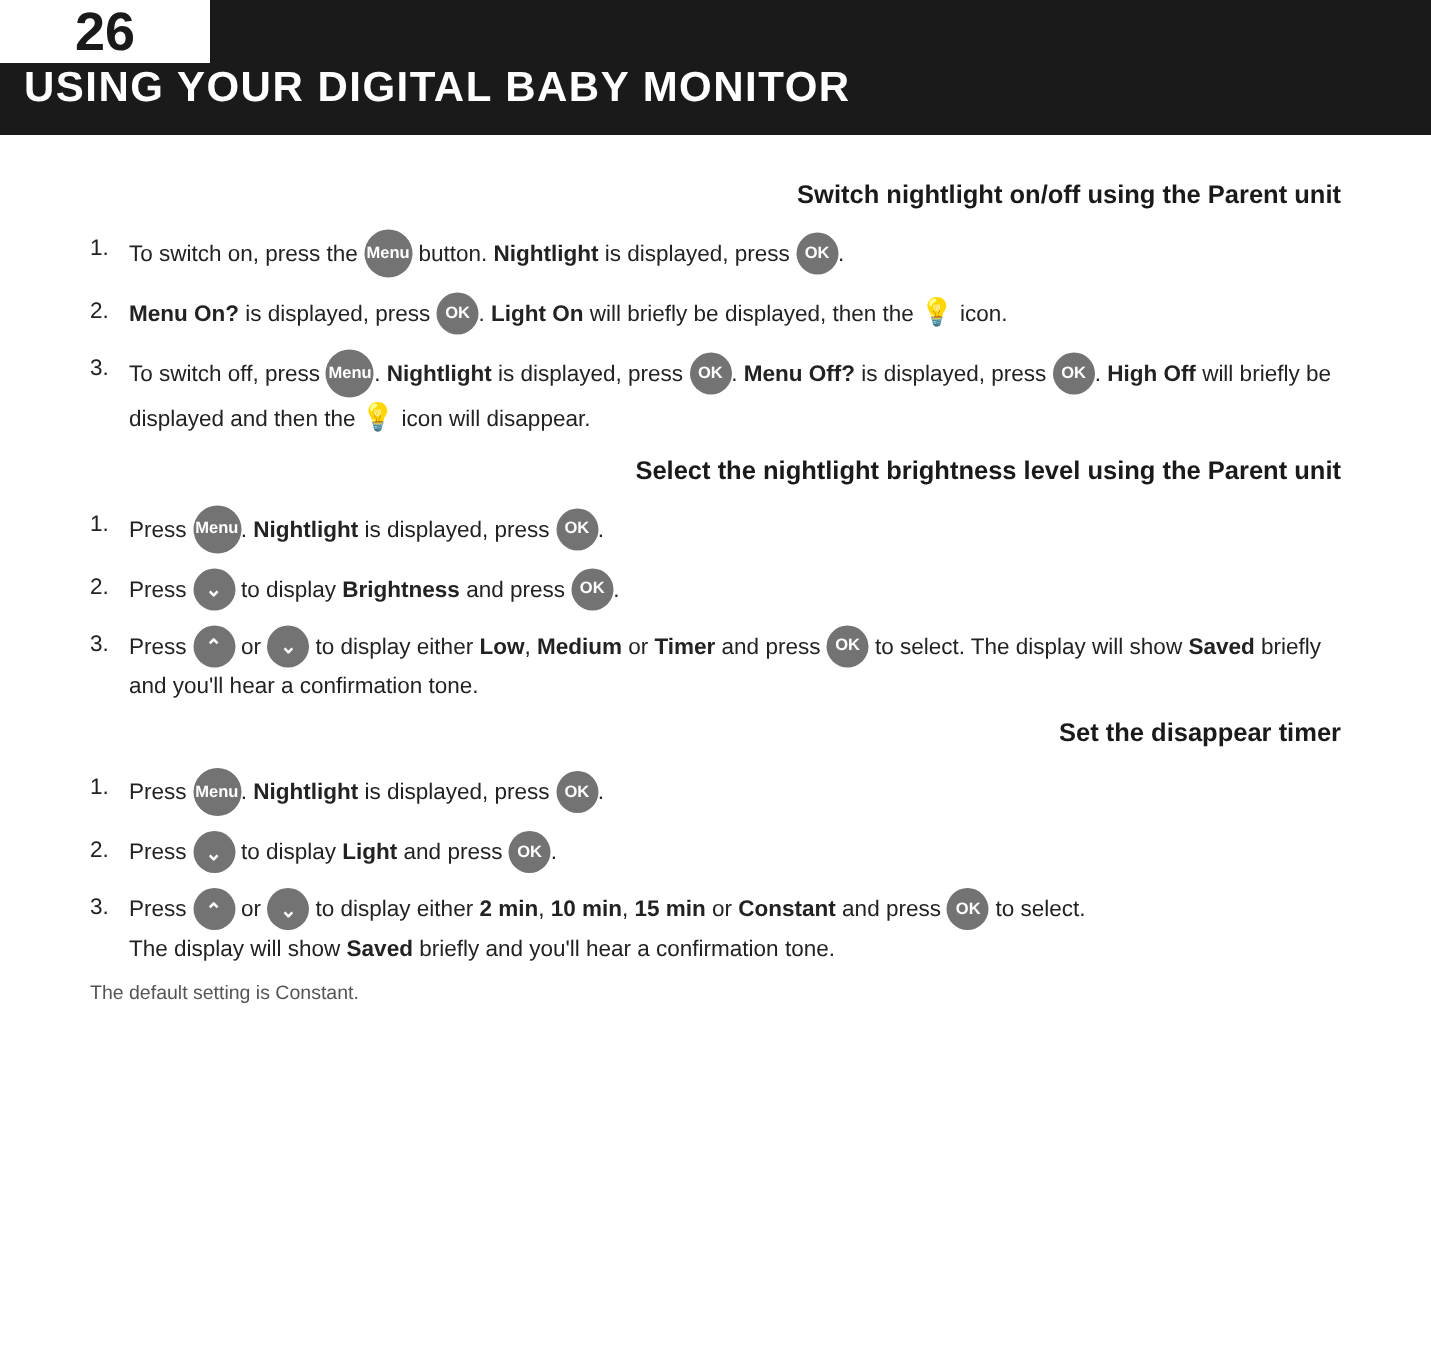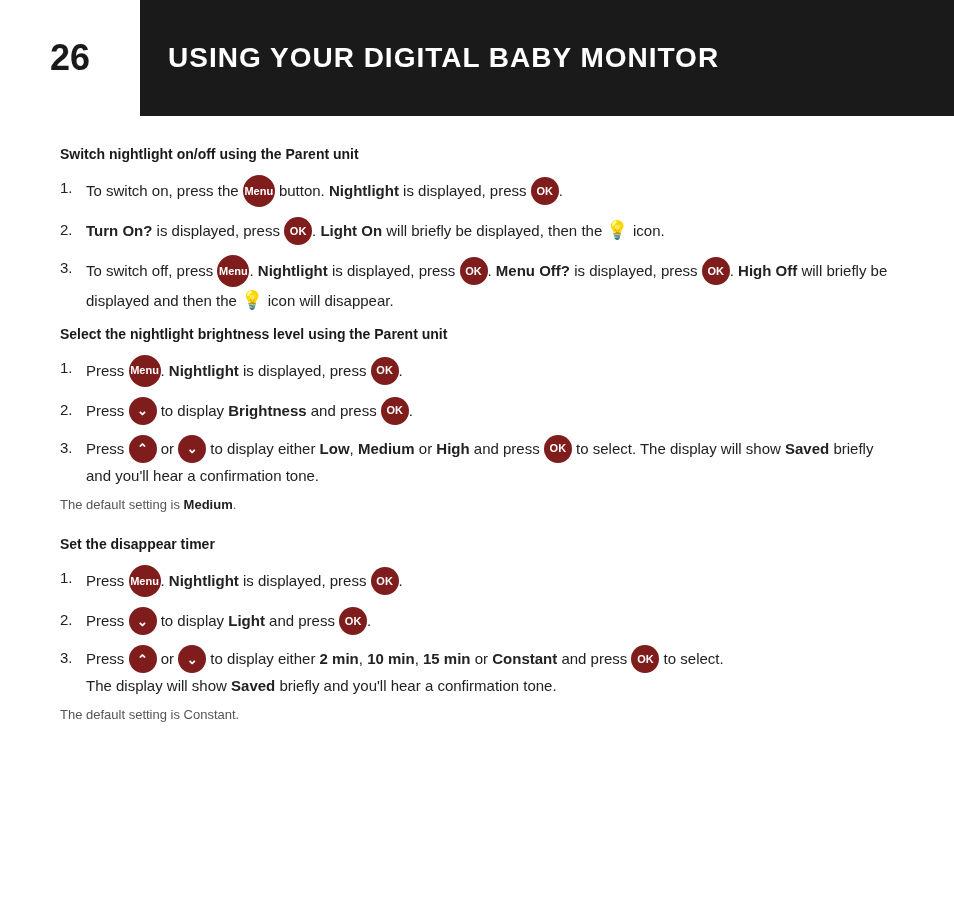--- a/index.html
+++ b/index.html
@@ -9,55 +9,57 @@
       background: #ffffff;
       font-family: Arial, Helvetica, sans-serif;
       font-size: 15px;
       color: #222;
     }
 
     .header {
       display: flex;
       align-items: stretch;
       background: #1a1a1a;
-      height: 116px;
+      height: 90px;
       margin-bottom: 30px;
+      flex-direction: column;
     }
     .page-number {
       background: #ffffff;
       color: #1a1a1a;
       font-size: 36px;
       font-weight: bold;
       display: flex;
       align-items: center;
       justify-content: center;
       width: 140px;
       flex-shrink: 0;
     }
     .page-title {
       color: #ffffff;
       font-size: 28px;
       font-weight: bold;
       display: flex;
       align-items: center;
-      padding-left: 28px;
+      padding-left: 16px;
       letter-spacing: 1px;
       text-transform: uppercase;
     }
 
     .content {
       padding: 0 60px 40px 60px;
     }
 
     .section-heading {
-      font-size: 14px;
+      font-size: 17px;
       font-weight: bold;
       color: #1a1a1a;
       margin-bottom: 14px;
       margin-top: 8px;
+      text-align: right;
     }
 
     .steps {
       list-style: none;
       padding: 0;
       margin-bottom: 10px;
     }
     .steps li {
       display: flex;
       align-items: flex-start;
@@ -84,21 +86,21 @@
     }
     .default-note b {
       color: #222;
     }
 
     
     .btn {
       display: inline-flex;
       align-items: center;
       justify-content: center;
-      background: #7f1d1d;
+      background: #737373;
       color: #fff;
       border-radius: 50%;
       font-size: 11px;
       font-weight: bold;
       vertical-align: middle;
       line-height: 1;
       position: relative;
       top: -1px;
     }
     .btn-ok {
@@ -150,21 +152,21 @@
     <li>
       <span class="step-num">1.</span>
       <span class="step-text">
         To switch on, press the <span class="btn btn-menu">Menu</span> button. <b>Nightlight</b> is displayed, press <span class="btn btn-ok">OK</span>.
       </span>
     </li>
 
     <li>
       <span class="step-num">2.</span>
       <span class="step-text">
-        <b>Turn On?</b> is displayed, press <span class="btn btn-ok">OK</span>. <b>Light On</b> will briefly be displayed, then the
+        <b>Menu On?</b> is displayed, press <span class="btn btn-ok">OK</span>. <b>Light On</b> will briefly be displayed, then the
         <span class="bulb-icon">💡</span> icon.
       </span>
     </li>
 
     <li>
       <span class="step-num">3.</span>
       <span class="step-text">
         To switch off, press <span class="btn btn-menu">Menu</span>. <b>Nightlight</b> is displayed, press <span class="btn btn-ok">OK</span>. <b>Menu Off?</b> is displayed, press <span class="btn btn-ok">OK</span>. <b>High Off</b> will briefly be displayed and then the <span class="bulb-icon">💡</span> icon will disappear.
       </span>
     </li>
@@ -184,26 +186,25 @@
     <li>
       <span class="step-num">2.</span>
       <span class="step-text">
         Press <span class="btn btn-down" style="font-size:13px;">⌄</span> to display <b>Brightness</b> and press <span class="btn btn-ok">OK</span>.
       </span>
     </li>
 
     <li>
       <span class="step-num">3.</span>
       <span class="step-text">
-        Press <span class="btn btn-up" style="font-size:13px;">⌃</span> or <span class="btn btn-down" style="font-size:13px;">⌄</span> to display either <b>Low</b>, <b>Medium</b> or <b>High</b> and press <span class="btn btn-ok">OK</span> to select. The display will show <b>Saved</b> briefly and you'll hear a confirmation tone.
+        Press <span class="btn btn-up" style="font-size:13px;">⌃</span> or <span class="btn btn-down" style="font-size:13px;">⌄</span> to display either <b>Low</b>, <b>Medium</b> or <b>Timer</b> and press <span class="btn btn-ok">OK</span> to select. The display will show <b>Saved</b> briefly and you'll hear a confirmation tone.
       </span>
     </li>
 
   </ol>
-  <p class="default-note">The default setting is <b>Medium</b>.</p>
 
   <div class="section-heading">Set the disappear timer</div>
   <ol class="steps">
 
     <li>
       <span class="step-num">1.</span>
       <span class="step-text">
         Press <span class="btn btn-menu">Menu</span>. <b>Nightlight</b> is displayed, press <span class="btn btn-ok">OK</span>.
       </span>
     </li>

